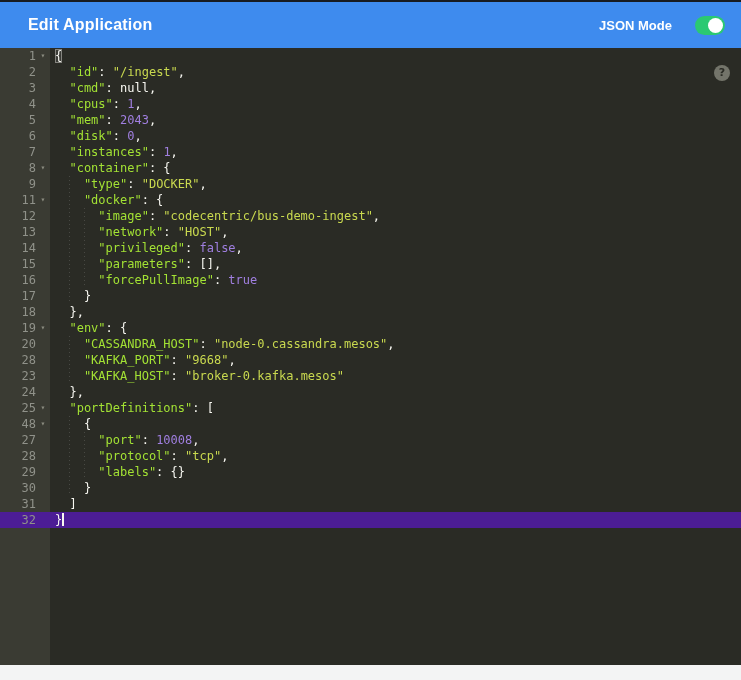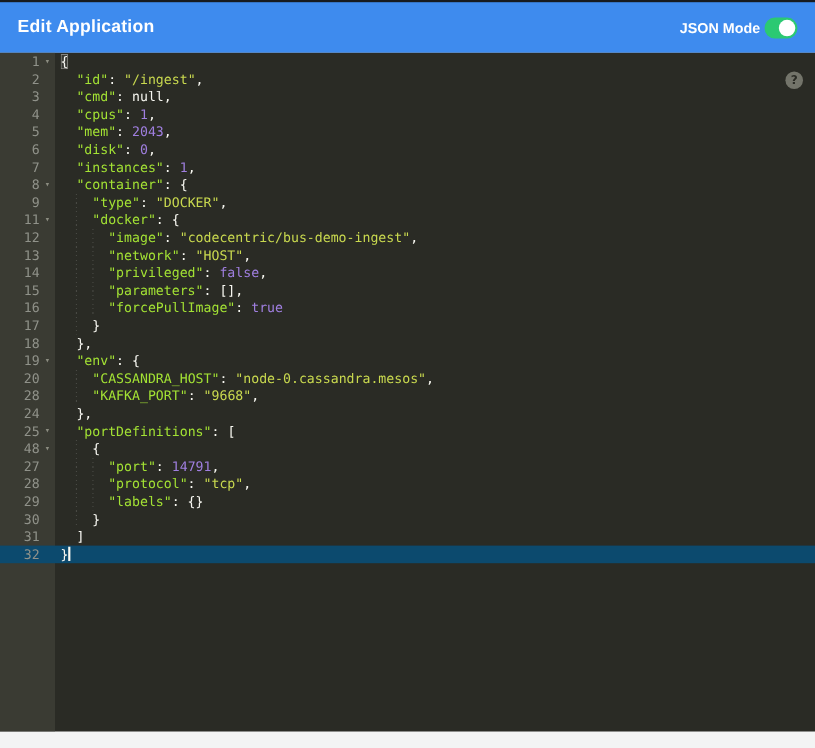--- a/index.html
+++ b/index.html
@@ -2,32 +2,32 @@
 <html><head>
 <meta charset="utf-8">
 <style>
   html,body{margin:0;padding:0}
   body{width:741px;height:680px;overflow:hidden;background:#f3f4f4;font-family:"Liberation Sans",sans-serif}
   .modal{width:741px;height:680px;display:flex;flex-direction:column}
 
   
   .header{height:48px;min-height:48px;background:#3e8bee;display:flex;align-items:center;
           justify-content:space-between;padding:0 16px;box-sizing:border-box;border-top:2px solid #171b20}
-  .title{font-size:16px;color:#ffffff;margin:0;font-weight:bold;letter-spacing:.2px}
-  .mode{display:flex;align-items:center;gap:4px}
+  .title{font-size:16px;color:#ffffff;margin:12px;font-weight:bold;letter-spacing:.2px}
+  .mode{display:flex;align-items:center;gap:23px}
   .mode-label{color:#ffffff;font-weight:bold;font-size:13px}
   .toggle{width:30px;height:19px;border-radius:10px;background:#2bc972;position:relative;cursor:pointer}
   .knob{position:absolute;right:2px;top:2px;width:15px;height:15px;border-radius:50%;background:#ffffff}
 
   
   .editor{flex:1;position:relative;background:#2a2b25;overflow:hidden;cursor:text}
   .rail{position:absolute;left:0;top:0;bottom:0;width:50px;background:#3a3b33}
   #lines{position:relative;font-family:"DejaVu Sans Mono",monospace;font-size:12px;line-height:16px}
   .line{display:flex;height:16px}
-  .line.active{background:#0c4a6e}
+  .line.active{background:#4c1d95}
   .gut{flex:0 0 50px;display:flex}
   .lnum{flex:0 0 36px;text-align:right;color:#90928a;font-size:12px}
   .fold{flex:0 0 14px;text-align:center;font-size:8px;color:#8b8c80;line-height:16px;cursor:pointer}
   .codeln{white-space:pre;padding-left:5px;color:#f8f8f2}
   .ind{display:inline-block;width:2ch;height:16px;vertical-align:top}
   .ind.g{background-image:repeating-linear-gradient(to bottom,rgba(255,255,255,.14) 0,rgba(255,255,255,.14) 1px,transparent 1px,transparent 4px);
          background-size:1px 100%;background-repeat:no-repeat;background-position:0 0}
   .tk-key{color:#a3e234}
   .tk-str{color:#c9d94f}
   .tk-num,.tk-kw{color:#a07fe0}
@@ -194,20 +194,27 @@
         </div>
         <div class="line">
           <div class="gut">
             <span class="lnum">28</span>
             <span class="fold"></span>
           </div>
           <div class="codeln"><span class="ind"></span><span class="ind g"></span><span class="tk-key">"KAFKA_PORT"</span><span class="tk-pun">: </span><span class="tk-str">"9668"</span><span class="tk-pun">,</span></div>
         </div>
         <div class="line">
           <div class="gut">
+            <span class="lnum">23</span>
+            <span class="fold"></span>
+          </div>
+          <div class="codeln"><span class="ind"></span><span class="ind g"></span><span class="tk-key">"KAFKA_HOST"</span><span class="tk-pun">: </span><span class="tk-str">"broker-0.kafka.mesos"</span></div>
+        </div>
+        <div class="line">
+          <div class="gut">
             <span class="lnum">24</span>
             <span class="fold"></span>
           </div>
           <div class="codeln"><span class="ind"></span><span class="tk-pun">},</span></div>
         </div>
         <div class="line">
           <div class="gut">
             <span class="lnum">25</span>
             <span class="fold">▾</span>
           </div>
@@ -218,21 +225,21 @@
             <span class="lnum">48</span>
             <span class="fold">▾</span>
           </div>
           <div class="codeln"><span class="ind"></span><span class="ind g"></span><span class="tk-pun">{</span></div>
         </div>
         <div class="line">
           <div class="gut">
             <span class="lnum">27</span>
             <span class="fold"></span>
           </div>
-          <div class="codeln"><span class="ind"></span><span class="ind g"></span><span class="ind g"></span><span class="tk-key">"port"</span><span class="tk-pun">: </span><span class="tk-num">14791</span><span class="tk-pun">,</span></div>
+          <div class="codeln"><span class="ind"></span><span class="ind g"></span><span class="ind g"></span><span class="tk-key">"port"</span><span class="tk-pun">: </span><span class="tk-num">10008</span><span class="tk-pun">,</span></div>
         </div>
         <div class="line">
           <div class="gut">
             <span class="lnum">28</span>
             <span class="fold"></span>
           </div>
           <div class="codeln"><span class="ind"></span><span class="ind g"></span><span class="ind g"></span><span class="tk-key">"protocol"</span><span class="tk-pun">: </span><span class="tk-str">"tcp"</span><span class="tk-pun">,</span></div>
         </div>
         <div class="line">
           <div class="gut">

